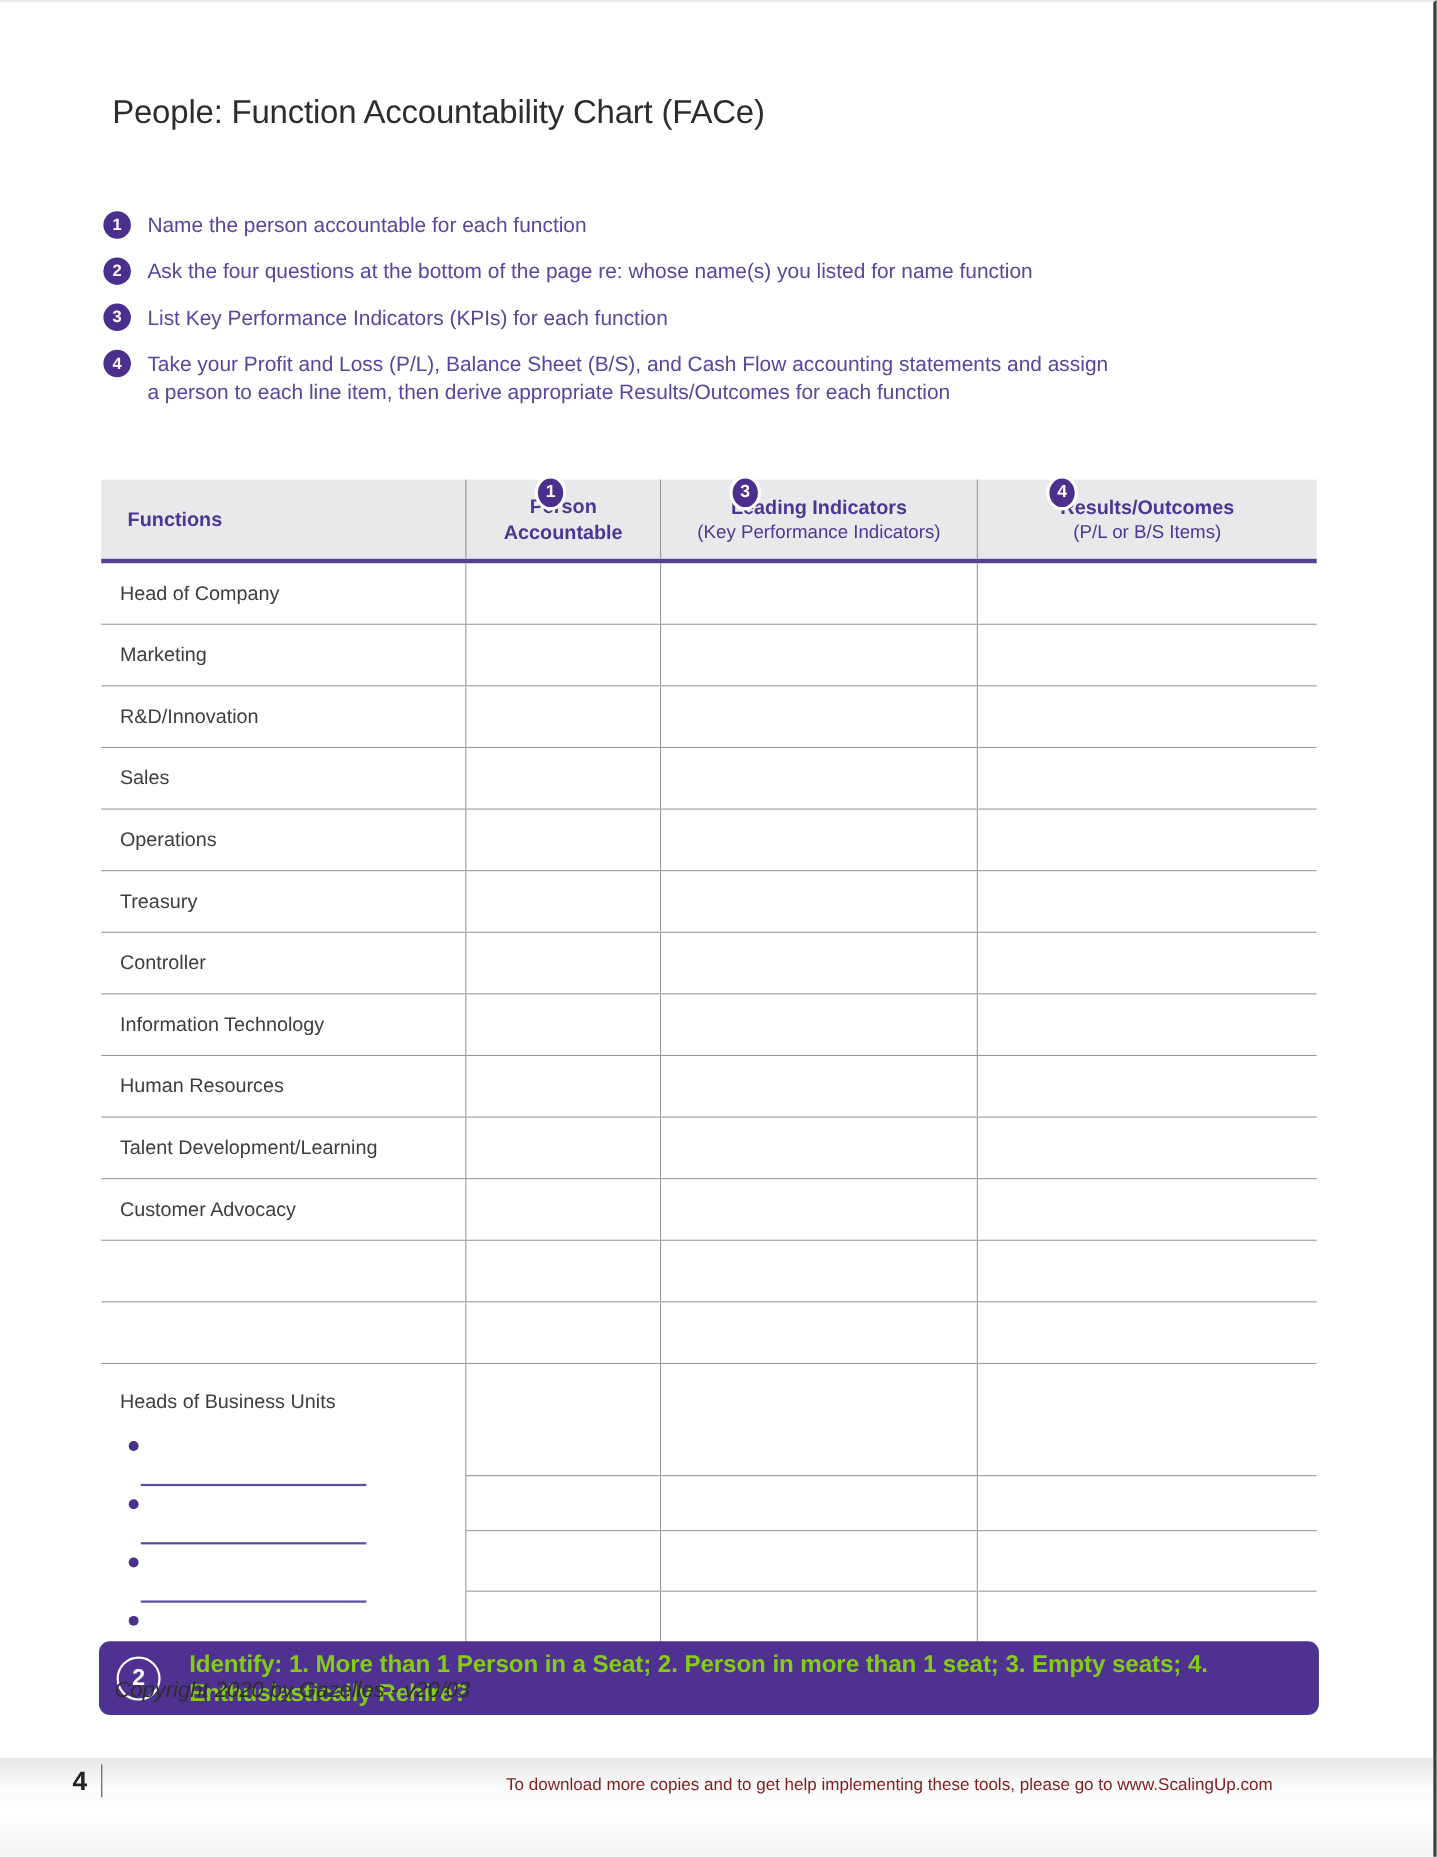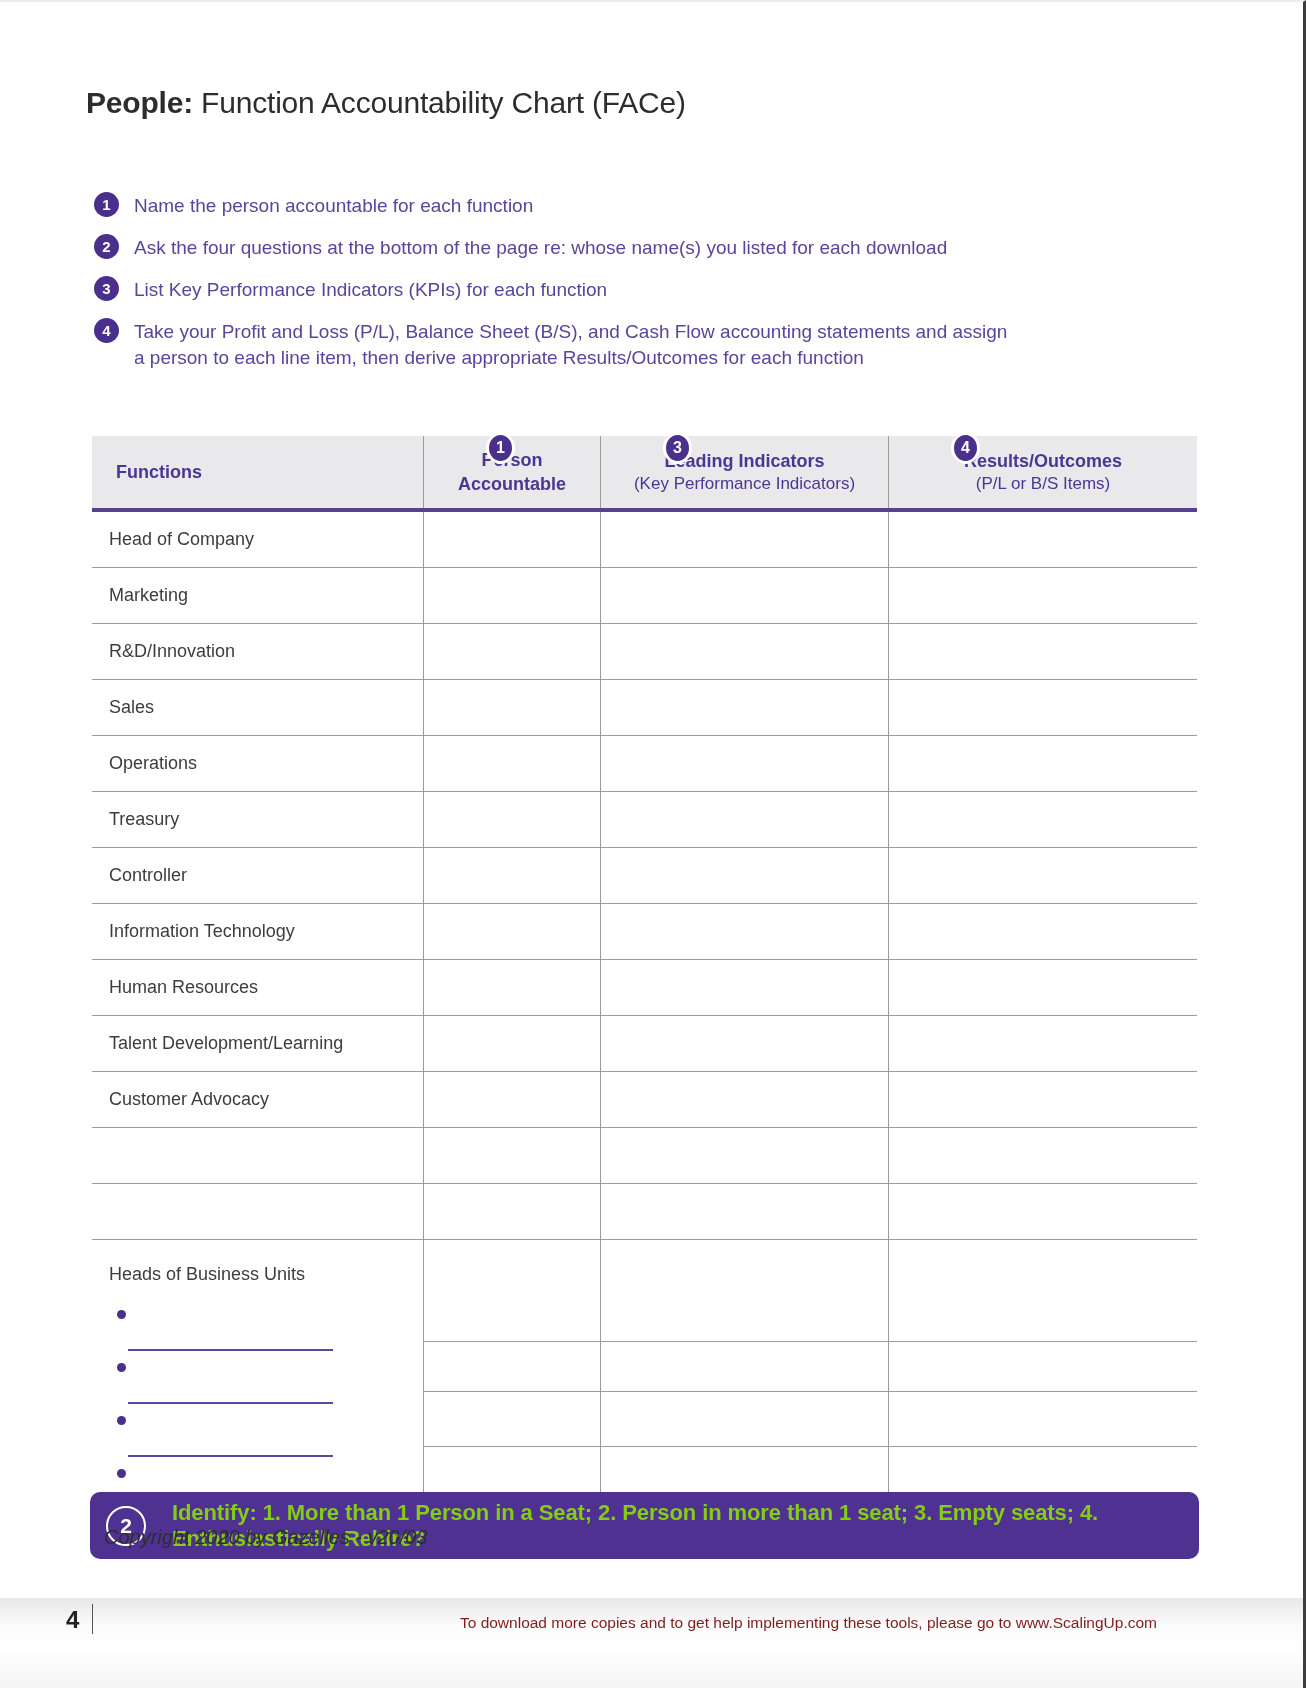--- a/index.html
+++ b/index.html
@@ -14,21 +14,21 @@
   *{box-sizing:border-box;margin:0;padding:0;}
   body{background:#fff;font-family:"Liberation Sans", sans-serif;}
   .page{
     position:relative;width:1306px;height:1688px;background:#fff;overflow:hidden;
     border-top:2px solid #ececec;border-right:3px solid #3e3e3e;
   }
   .preline{white-space:pre-line;}
 
   
   .title{position:absolute;left:86px;top:84px;font-size:30px;color:#2d2d2d;letter-spacing:-0.2px;}
-  .title .b{font-weight:700;}
+  .title .b{font-weight:400;margin-left:16px;}
 
   
   .instructions{position:absolute;left:94px;top:190px;width:960px;}
   .instr{display:flex;align-items:flex-start;margin-bottom:15px;}
   .instr-badge{
     flex:0 0 auto;width:25px;height:25px;border-radius:50%;background:var(--purple-dark);
     color:#fff;font-weight:700;font-size:15px;display:flex;align-items:center;justify-content:center;
     margin-right:15px;margin-top:0px;
   }
   .instr-text{color:var(--purple-text);font-size:19px;line-height:26px;max-width:900px;padding-top:1px;}
@@ -102,21 +102,21 @@
     <span class="b">People:</span><span> Function Accountability Chart (FACe)</span>
   </div>
 
   <div class="instructions">
     <div class="instr">
       <div class="instr-badge">1</div>
       <div class="instr-text">Name the person accountable for each function</div>
     </div>
     <div class="instr">
       <div class="instr-badge">2</div>
-      <div class="instr-text">Ask the four questions at the bottom of the page re: whose name(s) you listed for each download</div>
+      <div class="instr-text">Ask the four questions at the bottom of the page re: whose name(s) you listed for name function</div>
     </div>
     <div class="instr">
       <div class="instr-badge">3</div>
       <div class="instr-text">List Key Performance Indicators (KPIs) for each function</div>
     </div>
     <div class="instr">
       <div class="instr-badge">4</div>
       <div class="instr-text preline">Take your Profit and Loss (P/L), Balance Sheet (B/S), and Cash Flow accounting statements and assign
 a person to each line item, then derive appropriate Results/Outcomes for each function</div>
     </div>

